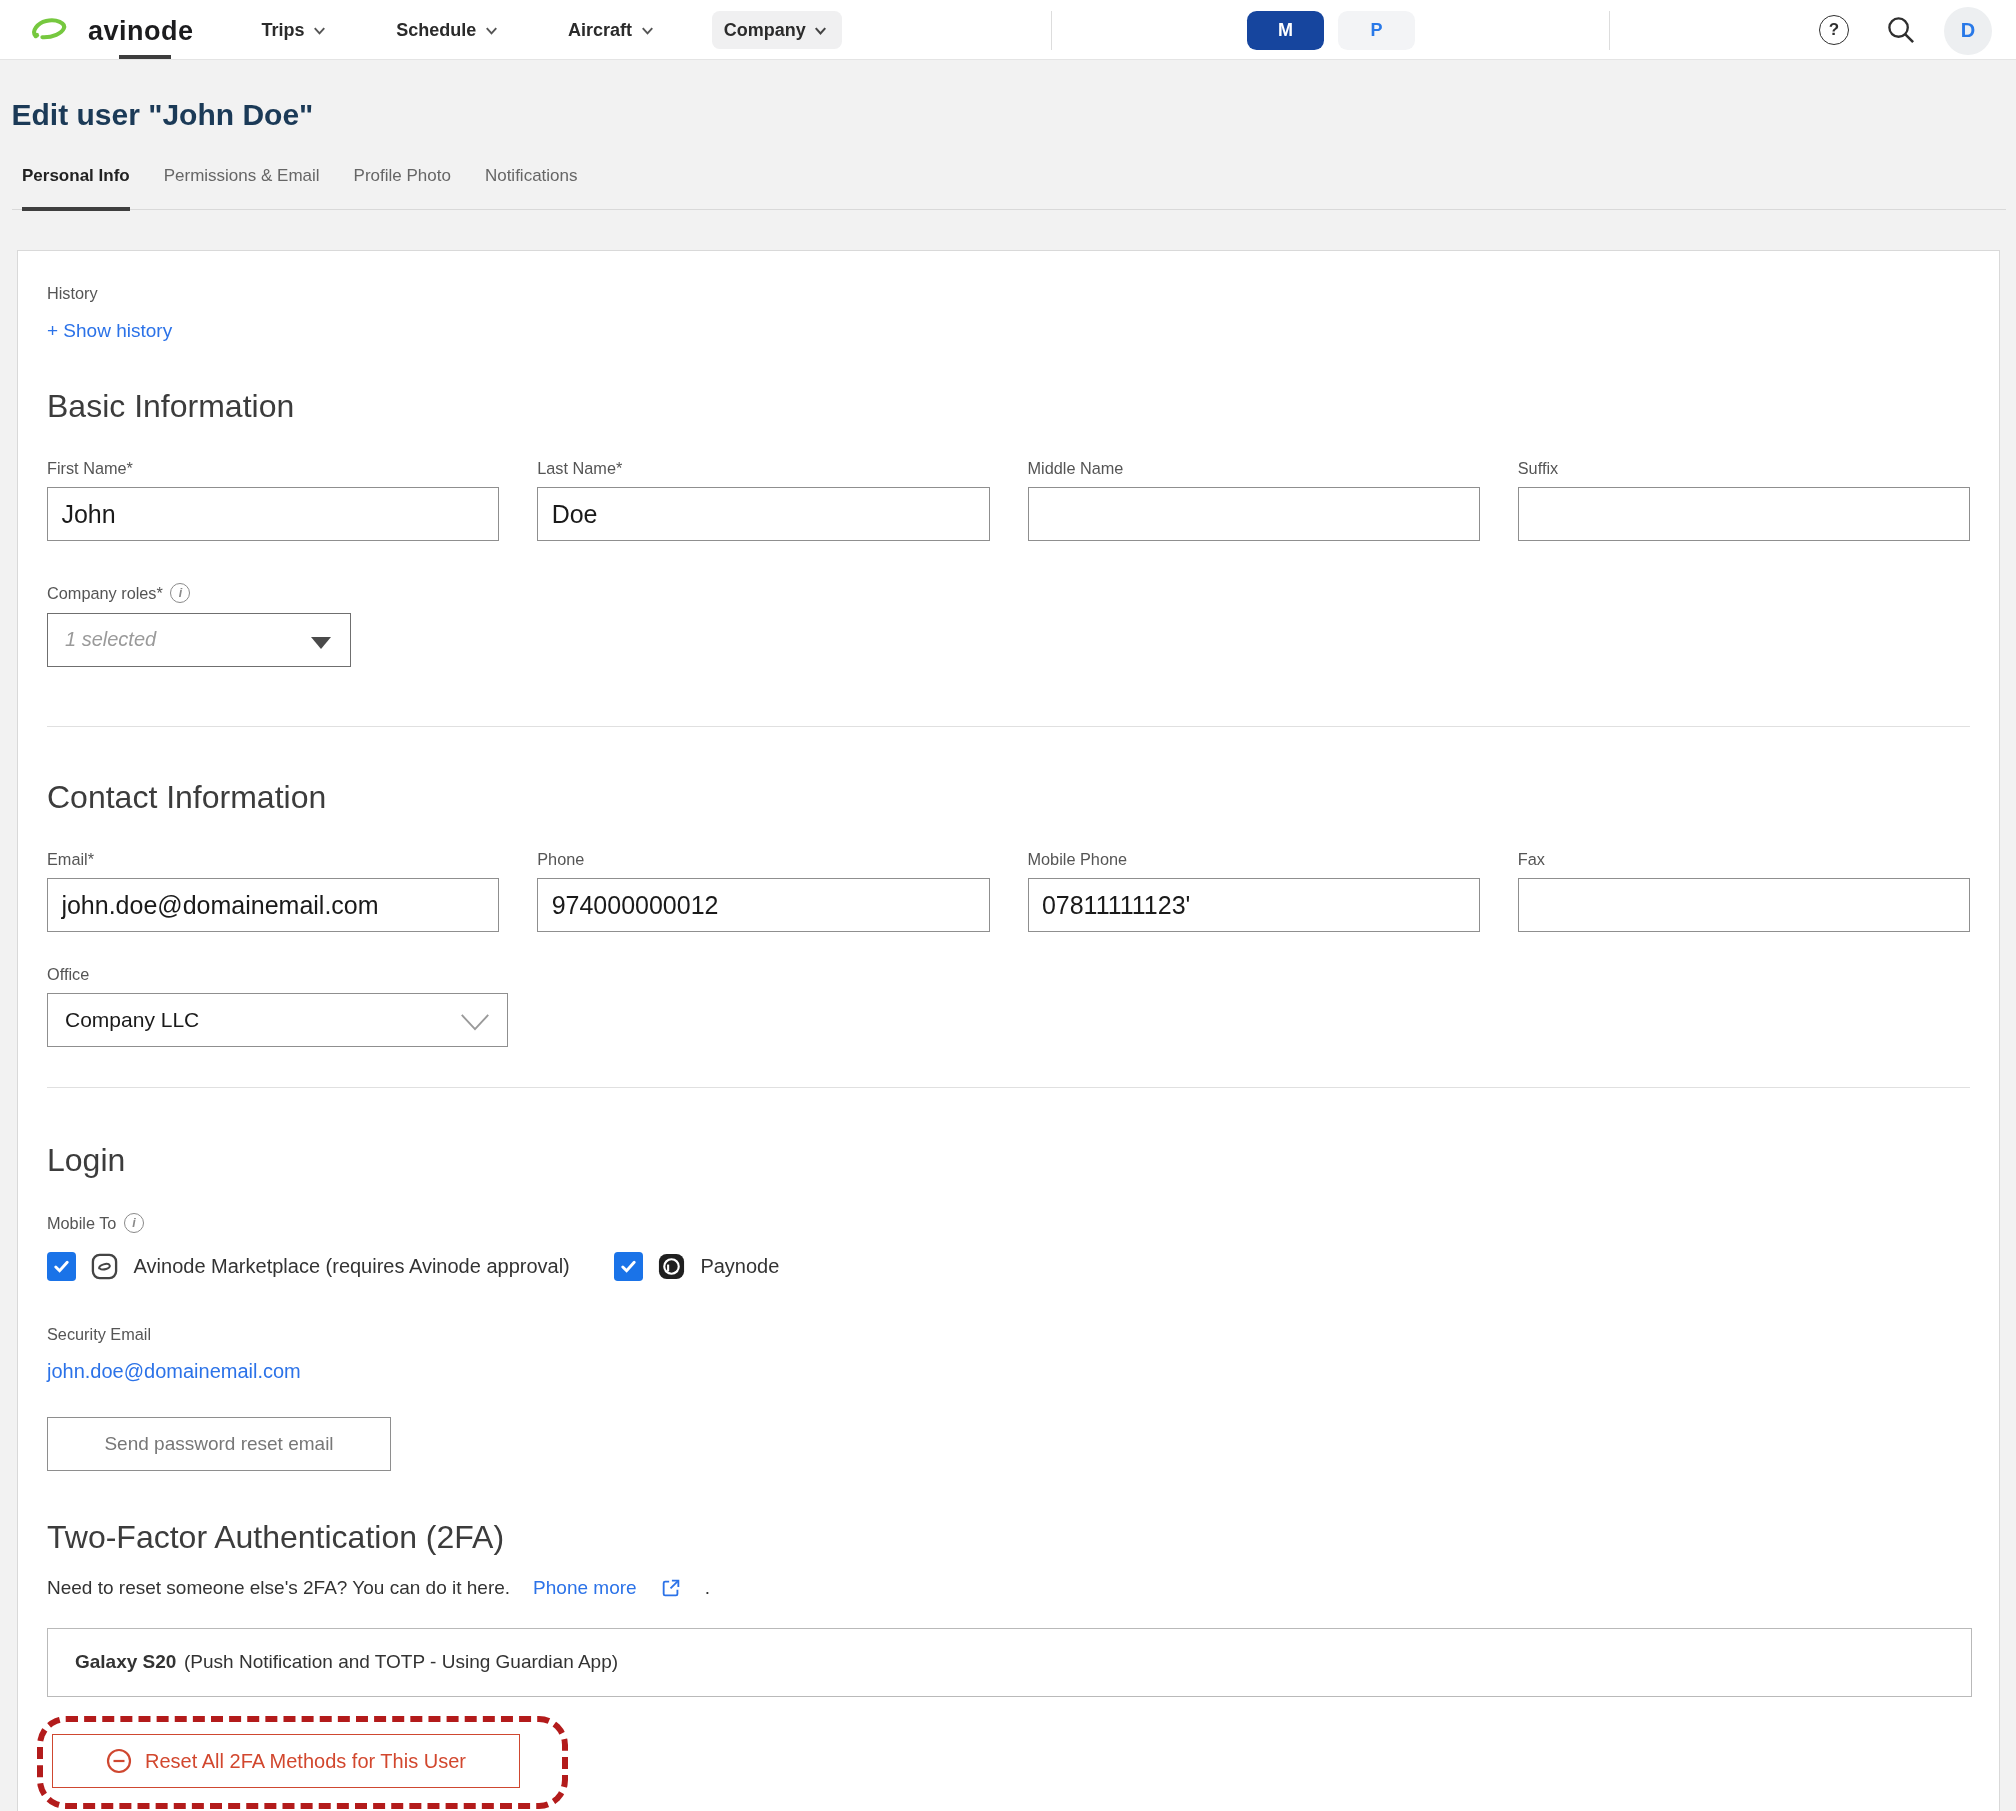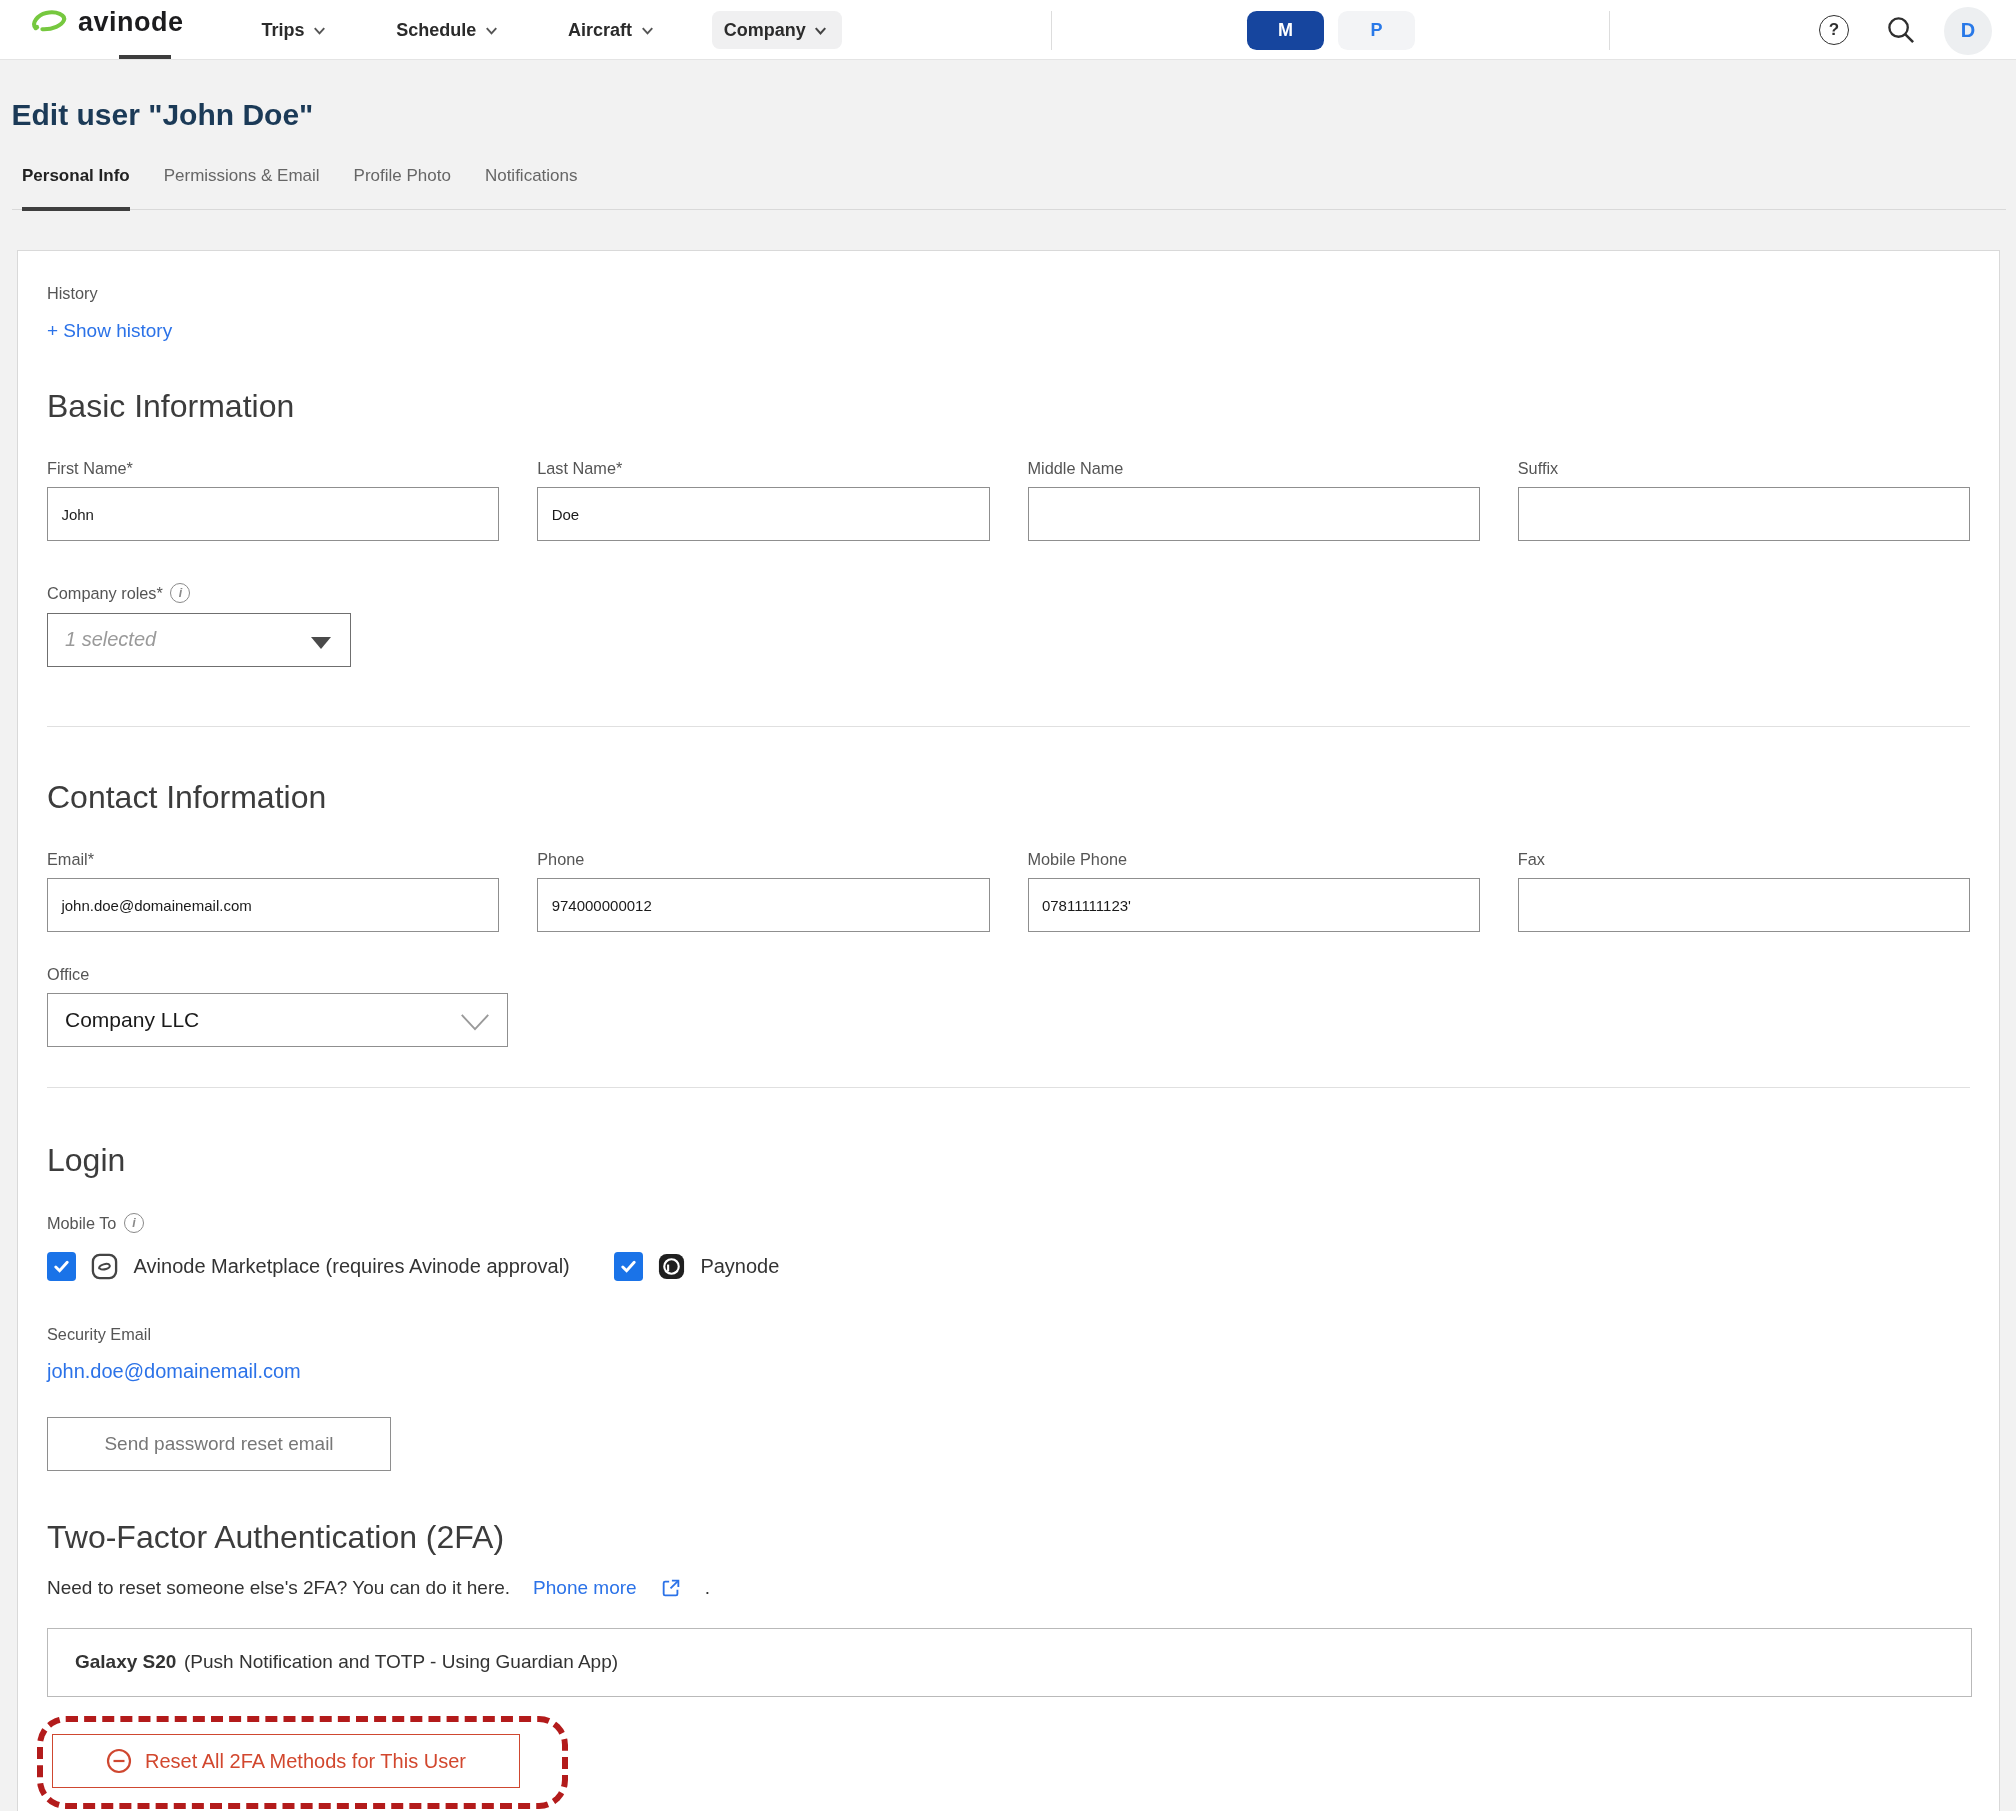--- a/index.html
+++ b/index.html
@@ -3,21 +3,21 @@
 <meta charset="utf-8">
 <style>
   * { box-sizing: border-box; margin: 0; padding: 0; }
   html,body { width:2017px; height:1811px; }
   body {
     font-family: "Liberation Sans", "DejaVu Sans", sans-serif;
     background:#f2f2f2; color:#333; overflow:hidden; position:relative;
   }
   
   .header { position:relative; height:60px; background:#fff; border-bottom:1px solid #e4e4e4; }
-  .brand { position:absolute; left:29px; top:7px; display:flex; align-items:center; gap:9px; }
+  .brand { position:absolute; left:29px; top:16px; display:flex; align-items:flex-start; gap:19px; }
   .brand-name { font-size:27px; font-weight:700; color:#1c1c1e; letter-spacing:0.5px; }
   .brand-underline { position:absolute; left:119px; bottom:0; width:52px; height:3.8px; background:#3d3d3d; }
   .nav { position:absolute; left:250px; top:0; height:60px; display:flex; align-items:center; gap:44px; }
   .nav-item { display:flex; align-items:center; gap:5.7px; font-size:18px; font-weight:600; color:#2b2b2b; cursor:pointer; padding:8.6px 11.5px; border-radius:7.6px; }
   .nav-item.active { background:#f0f0f1; }
   .vdiv { position:absolute; top:10.5px; width:1px; height:39px; background:#ddd; }
   .app-btn { position:absolute; top:10.5px; width:77px; height:39px; border-radius:9.6px; border:none; font-size:18px; font-weight:700; display:flex; align-items:center; justify-content:center; cursor:pointer; }
   .app-btn.m { left:1247px; background:#16459e; color:#fff; }
   .app-btn.p { left:1338px; background:#f3f4f6; color:#2979e8; }
   .help-icon { position:absolute; left:1819px; top:15.3px; width:30px; height:30px; border:1.9px solid #2f2f2f; border-radius:50%; display:flex; align-items:center; justify-content:center; font-size:17px; font-weight:700; color:#2f2f2f; cursor:pointer; }
@@ -30,21 +30,21 @@
   .tab.active { color:#222; font-weight:700; border-bottom-color:#3f3f3f; }
   
   .card { margin:40px 0 0 17px; width:1983px; height:1625px; background:#fff; border:1px solid #d9d9d9; padding:32.5px 29px 0 29px; }
   .small-label { font-size:16.3px; color:#555; }
   .link { color:#2b72e8; text-decoration:none; cursor:pointer; }
   .show-history { display:inline-block; margin-top:17px; font-size:19px; }
   .heading { font-size:32px; font-weight:500; color:#3c3c3c; }
   .h-basic { margin-top:46px; }
   .grid4 { display:grid; grid-template-columns:repeat(4,1fr); column-gap:38px; margin-top:34px; }
   .field-label { font-size:16.3px; color:#555; margin-bottom:9.6px; display:flex; align-items:center; gap:7.6px; }
-  .input { width:100%; height:54px; border:1px solid #8f8f8f; background:#fff; font-size:15px; color:#1a1a1a; padding:0 13.4px; font-family:"Liberation Sans","DejaVu Sans",sans-serif; }
+  .input { width:100%; height:54px; border:1px solid #8f8f8f; background:#fff; font-size:25px; color:#1a1a1a; padding:0 13.4px; font-family:"Liberation Sans","DejaVu Sans",sans-serif; }
   .info-icon { width:20px; height:20px; border:1.4px solid #8a8a8a; border-radius:50%; color:#8a8a8a; font-size:12.4px; font-style:italic; font-weight:700; display:inline-flex; align-items:center; justify-content:center; }
   .roles-wrap { margin-top:42px; }
   .select { position:relative; width:304px; height:54px; border:1.4px solid #6f6f6f; display:flex; align-items:center; padding:0 17px; cursor:pointer; }
   .select .sel-text { font-size:20px; font-style:italic; color:#9a9a9a; }
   .tri-down { position:absolute; right:19px; top:23px; width:0; height:0; border-left:10.5px solid transparent; border-right:10.5px solid transparent; border-top:12.4px solid #4a4a4a; }
   .hr { border:none; border-top:1px solid #e0e0e0; margin-top:59px; }
   .h-contact { margin-top:52px; }
   .office-wrap { margin-top:32.5px; }
   .select.office { width:461px; border:1px solid #8f8f8f; }
   .select.office .sel-text { font-style:normal; color:#1a1a1a; font-size:21px; }

